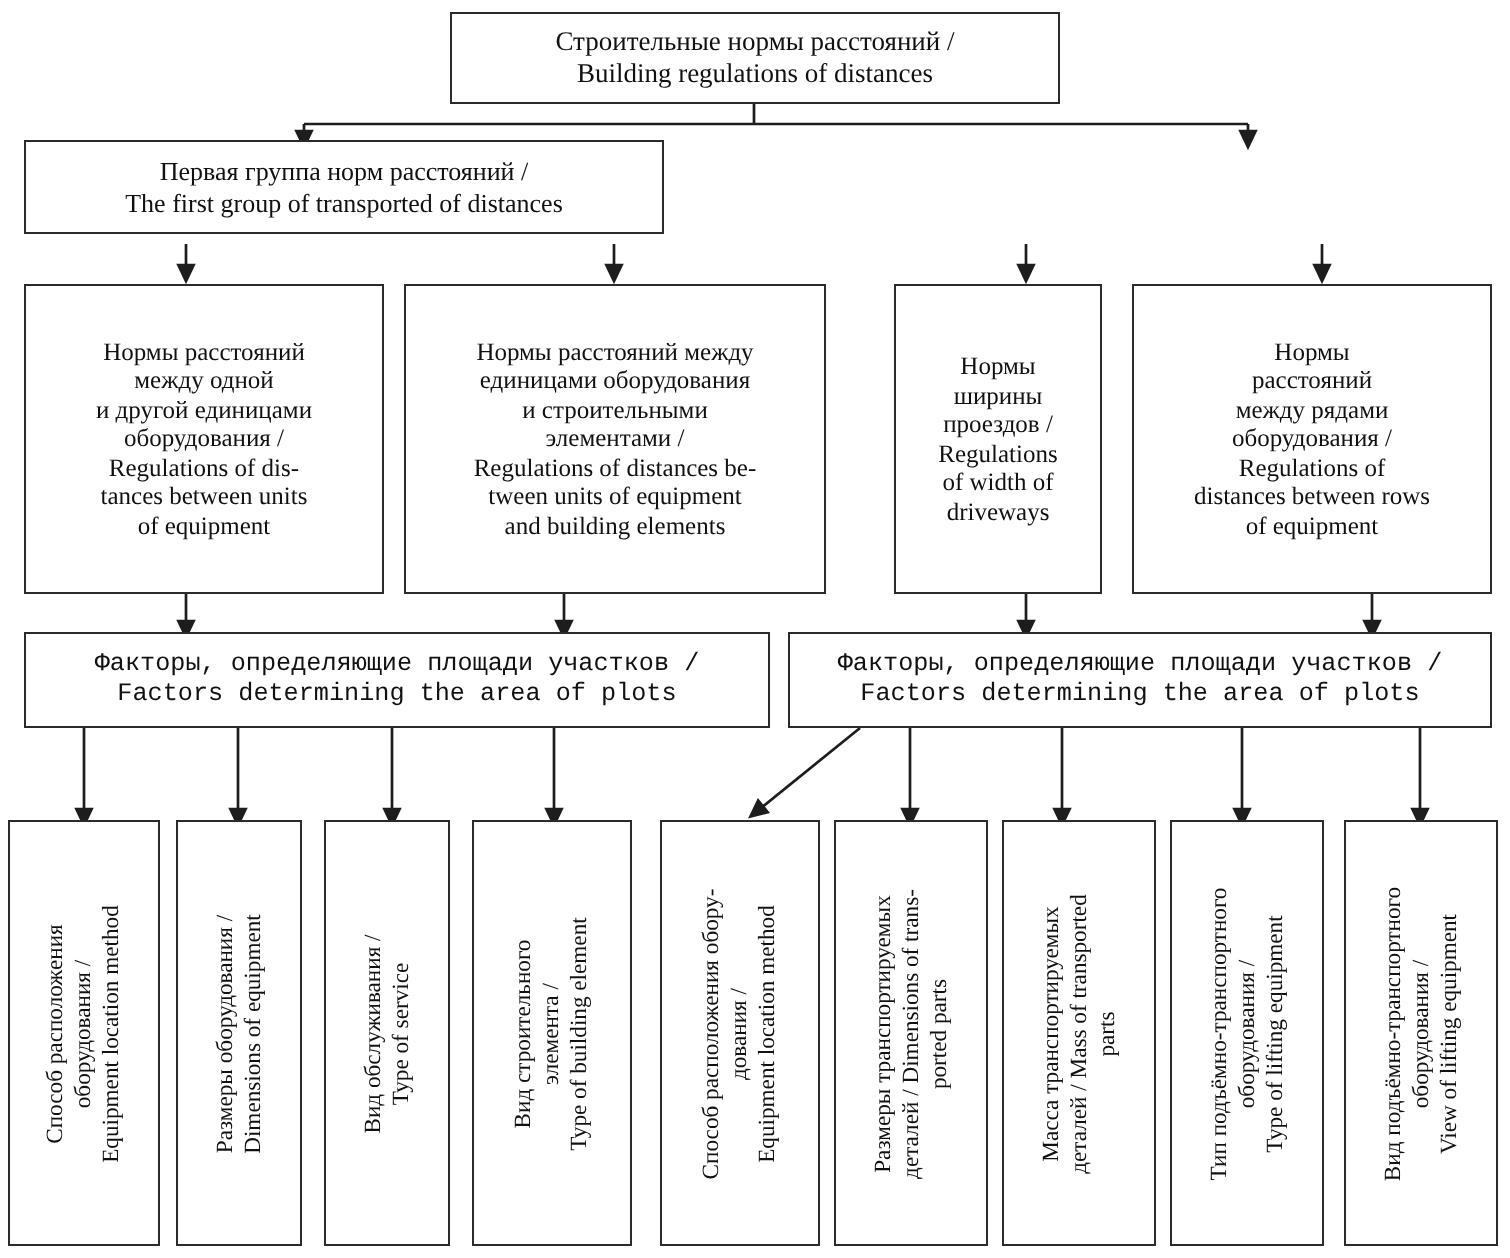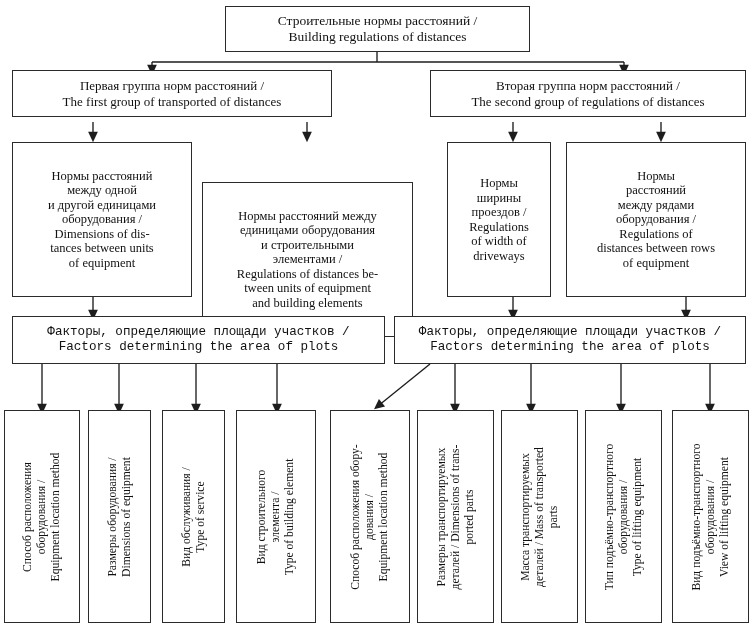--- a/index.html
+++ b/index.html
@@ -97,36 +97,32 @@
   <div class="box t-root" style="left:225px;top:6px;width:305px;height:46px;">
     <span class="txt">Строительные нормы расстояний /
 Building regulations of distances</span>
   </div>
 
   <div class="box t-grp" style="left:12px;top:70px;width:320px;height:47px;">
     <span class="txt">Первая группа норм расстояний /
 The first group of transported of distances</span>
   </div>
 
-  <div class="box t-grp" style="left:430px;top:70px;width:316px;height:47px;">
-    <span class="txt">Вторая группа норм расстояний /
-The second group of regulations of distances</span>
-  </div>
 
   <div class="box" style="left:12px;top:142px;width:180px;height:155px;">
     <span class="txt">Нормы расстояний
 между одной
 и другой единицами
 оборудования /
-Dimensions of dis-
+Regulations of dis-
 tances between units
 of equipment</span>
   </div>
 
-  <div class="box" style="left:202px;top:142px;width:211px;height:155px;margin-top:40px;">
+  <div class="box" style="left:202px;top:142px;width:211px;height:155px;">
     <span class="txt">Нормы расстояний между
 единицами оборудования
 и строительными
 элементами /
 Regulations of distances be-
 tween units of equipment
 and building elements</span>
   </div>
 
   <div class="box" style="left:447px;top:142px;width:104px;height:155px;">

